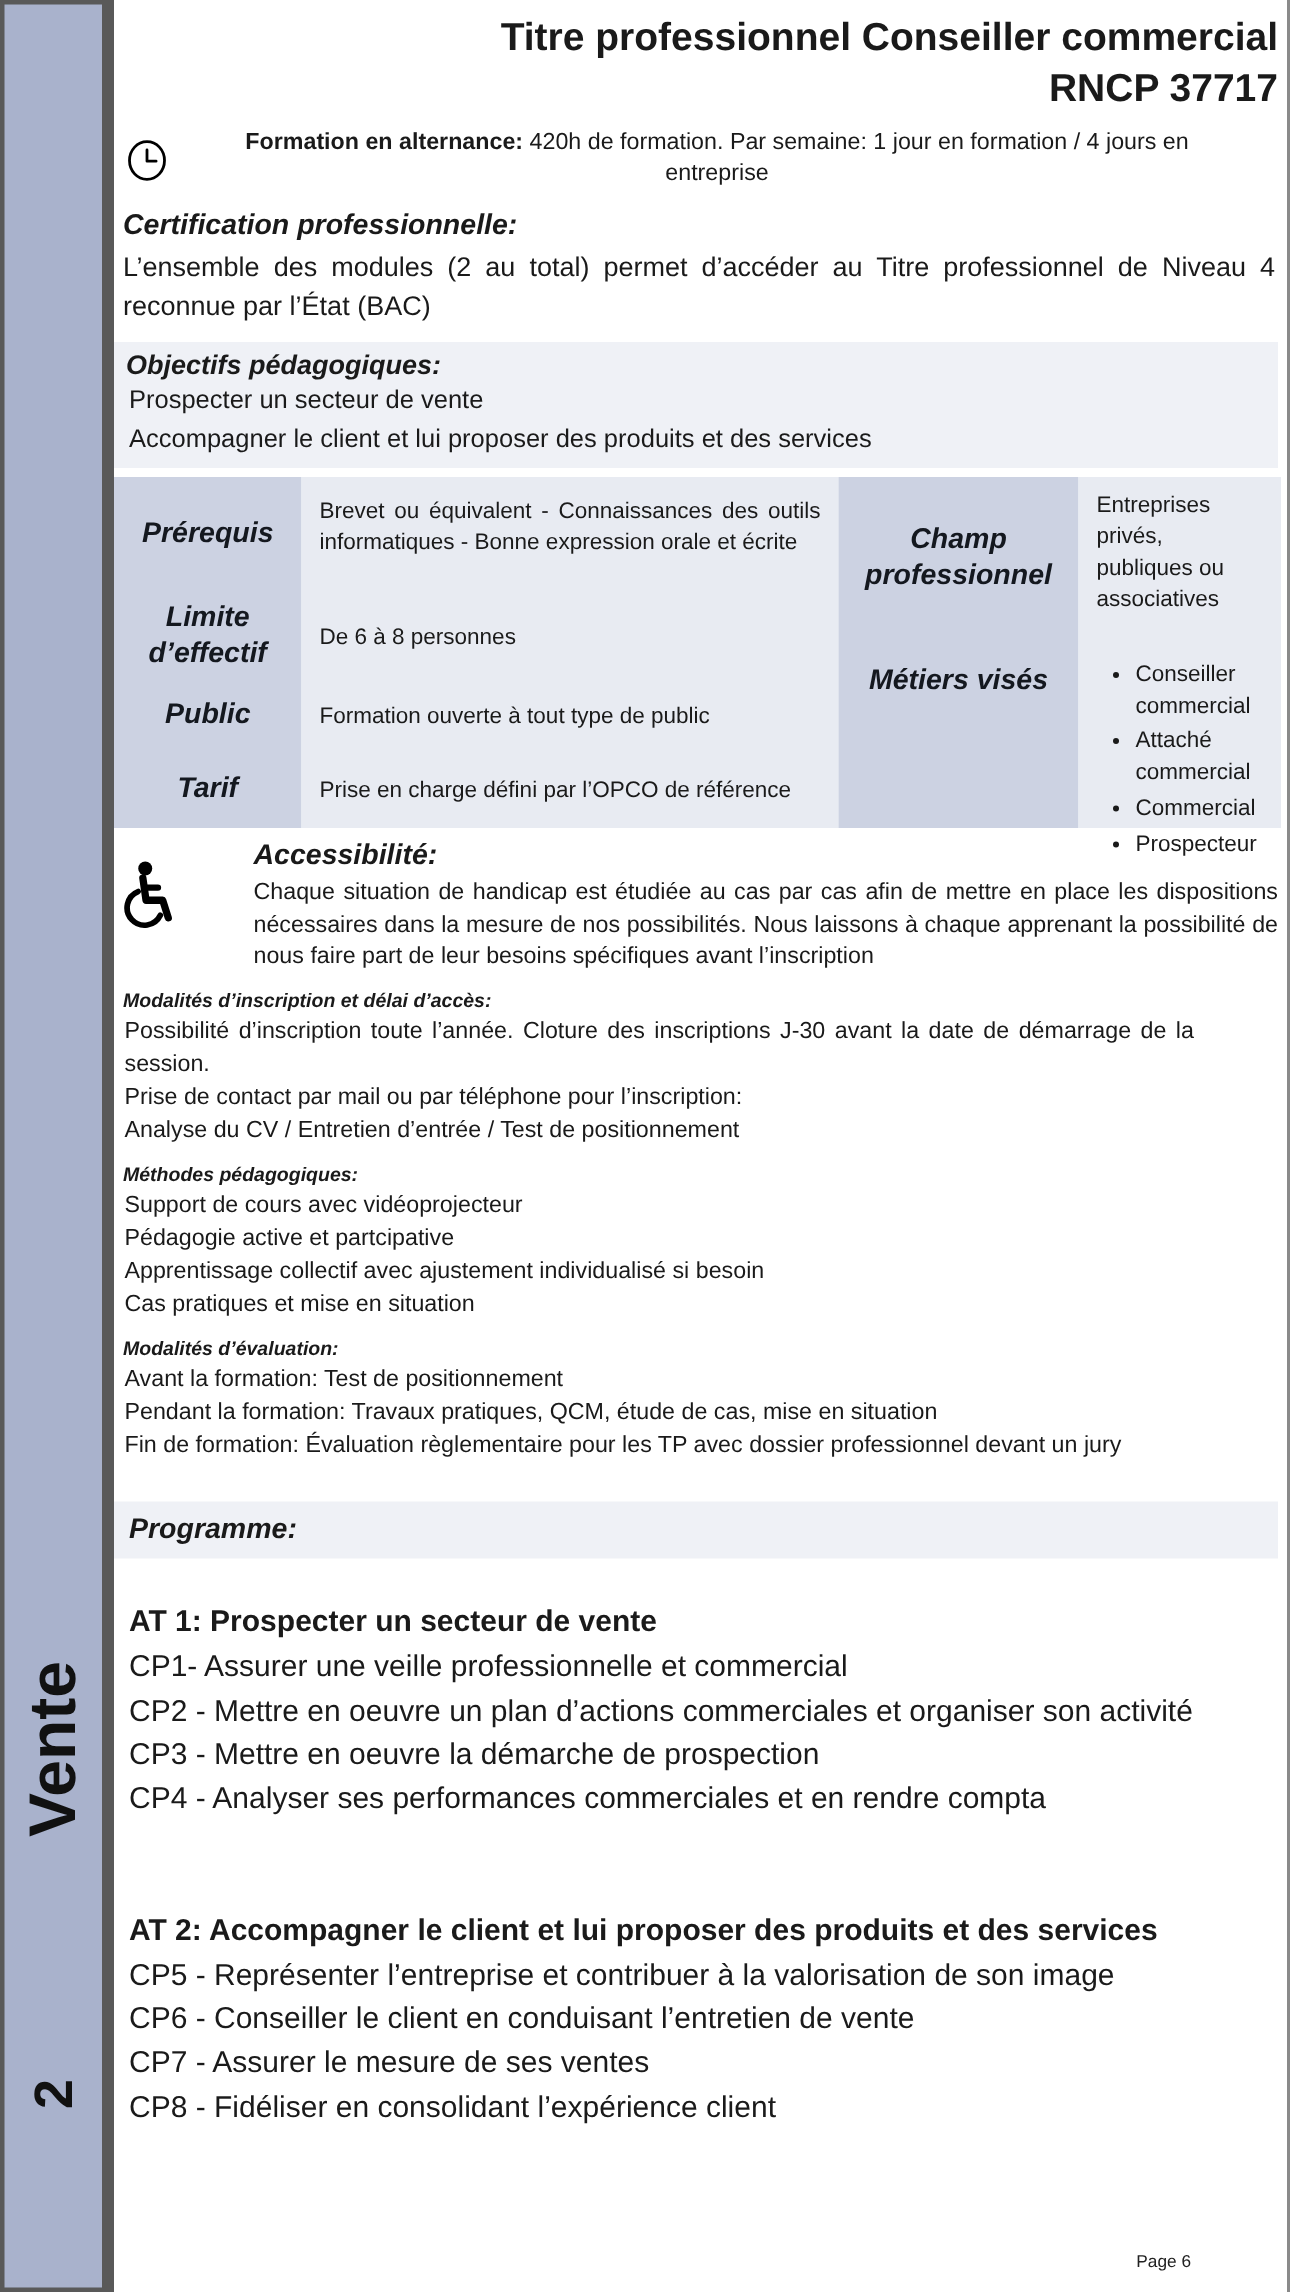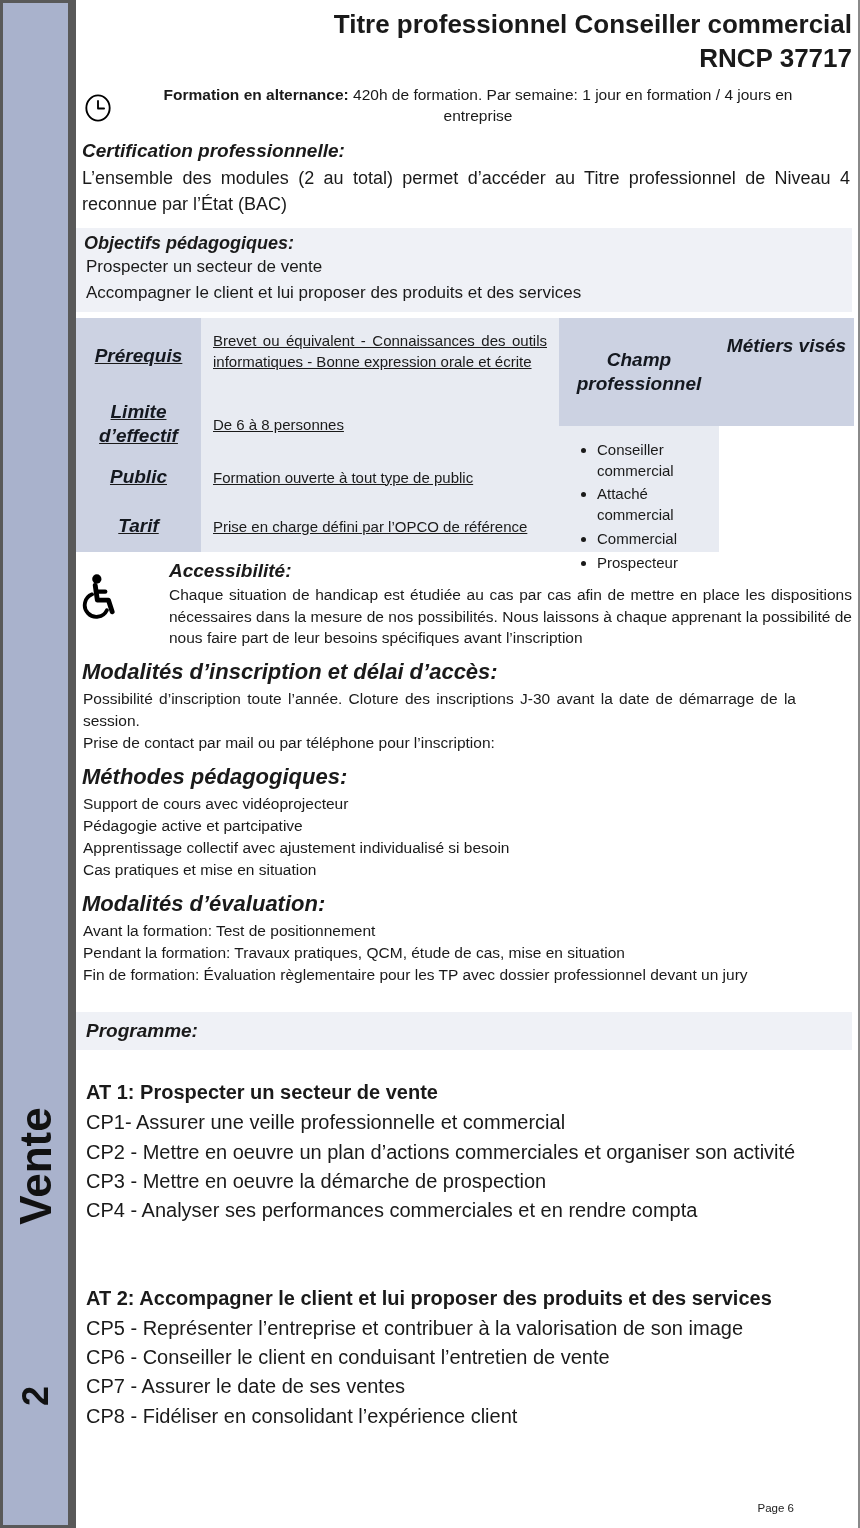--- a/index.html
+++ b/index.html
@@ -55,21 +55,21 @@
   .sec-heading{font-size:19px; font-weight:700; font-style:italic;}
   .cert{margin:13px 0 0 6px;}
   .cert-body{font-size:18px; line-height:1.42; text-align:justify; margin-top:4px; padding-right:2px;}
 
   .objectifs{margin-top:11px; background:var(--section-bg); padding:5px 4px 7px 8px;}
   .objectifs .sec-heading{font-size:18px;}
   .objectifs-line{font-size:17px; line-height:1.5; padding-left:2px;}
 
   
   .tables{display:flex; margin-top:6px;}
-  .tbl-left{width:528px; display:grid; grid-template-columns:125px 358px; grid-template-rows:76px 60px 46px 52px;text-decoration:underline;}
+  .tbl-left{width:528px; display:grid; grid-template-columns:125px 358px; grid-template-rows:76px 60px 46px 52px;}
   .tbl-right{width:295px; display:grid; grid-template-columns:160px 135px; grid-template-rows:108px 126px;}
   .lbl-cell{
     background:var(--label-col-bg);
     display:flex; align-items:center; justify-content:center;
     font-weight:700; font-style:italic; font-size:19px; text-align:center;
     padding:2px 6px; color:#14181f; line-height:1.25;
   }
   .val-cell{background:var(--value-col-bg); font-size:15px; line-height:1.4; padding:8px 12px;}
   .val-justify{text-align:justify; padding-top:12px;}
   .val-mid{display:flex; align-items:center;}
@@ -77,21 +77,21 @@
   .metiers-list{list-style:disc; padding:6px 4px 0 26px; font-size:15px; line-height:1.38;}
   .metiers-list li{margin-bottom:3px;}
 
   
   .access{display:flex; margin-top:8px; padding-left:4px;gap:47px;}
   .access-icon{width:42px; flex:none; padding-top:12px; padding-left:2px;}
   .access-text{width:706px;}
   .access-body{font-size:15.5px; line-height:1.4; text-align:justify; margin-top:2px;}
 
   .plain-sec{margin-top:10px; padding-left:6px;}
-  .plain-sec .sec-heading{font-size:22px; margin-bottom:3px;}
+  .plain-sec .sec-heading{font-size:13px; margin-bottom:3px;}
   .plain-line{font-size:15.5px; line-height:1.42; padding-left:1px;}
   .stretch{word-spacing:2px;}
 
   .programme-bar{margin-top:26px; background:var(--section-bg); padding:8px 10px; }
   .programme-bar .sec-heading{font-size:19px;}
 
   .at-block{margin-top:28px; padding-left:10px; width:752px;}
   .at-title{font-size:20px; font-weight:700; line-height:1.4; margin-bottom:2px;}
   .at-line{font-size:20px; line-height:1.47;}
   .at2{margin-top:58px;}
@@ -142,20 +142,21 @@
         <div class="val-cell val-justify">Brevet ou équivalent - Connaissances des outils informatiques - Bonne expression orale et écrite</div>
         <div class="lbl-cell">Limite d’effectif</div>
         <div class="val-cell val-mid">De 6 à 8 personnes</div>
         <div class="lbl-cell">Public</div>
         <div class="val-cell val-mid">Formation ouverte à tout type de public</div>
         <div class="lbl-cell">Tarif</div>
         <div class="val-cell val-mid">Prise en charge défini par l’OPCO de référence</div>
       </div>
       <div class="tbl-right">
         <div class="lbl-cell">Champ professionnel</div>
+        <div class="val-cell">Entreprises privés, publiques ou associatives</div>
         <div class="lbl-cell lbl-top">Métiers visés</div>
         <div class="val-cell">
           <ul class="metiers-list">
             <li>Conseiller commercial</li>
             <li>Attaché commercial</li>
             <li>Commercial</li>
             <li>Prospecteur</li>
           </ul>
         </div>
       </div>
@@ -173,20 +174,21 @@
       <div class="access-text">
         <div class="sec-heading">Accessibilité:</div>
         <div class="access-body">Chaque situation de handicap est étudiée au cas par cas afin de mettre en place les dispositions nécessaires dans la mesure de nos possibilités. Nous laissons à chaque apprenant la possibilité de nous faire part de leur besoins spécifiques avant l’inscription</div>
       </div>
     </div>
 
     <div class="plain-sec">
       <div class="sec-heading">Modalités d’inscription et délai d’accès:</div>
       <div class="plain-line stretch">Possibilité d’inscription toute l’année. Cloture des inscriptions J-30 avant la date de démarrage de la session.</div>
       <div class="plain-line">Prise de contact par mail ou par téléphone pour l’inscription:</div>
+      <div class="plain-line">Analyse du CV / Entretien d’entrée / Test de positionnement</div>
     </div>
 
     <div class="plain-sec">
       <div class="sec-heading">Méthodes pédagogiques:</div>
       <div class="plain-line">Support de cours avec vidéoprojecteur</div>
       <div class="plain-line">Pédagogie active et partcipative</div>
       <div class="plain-line">Apprentissage collectif avec ajustement individualisé si besoin</div>
       <div class="plain-line">Cas pratiques et mise en situation</div>
     </div>
 
@@ -206,19 +208,19 @@
       <div class="at-line">CP1- Assurer une veille professionnelle et commercial</div>
       <div class="at-line">CP2 - Mettre en oeuvre un plan d’actions commerciales et organiser son activité</div>
       <div class="at-line">CP3 - Mettre en oeuvre la démarche de prospection</div>
       <div class="at-line">CP4 - Analyser ses performances commerciales et en rendre compta</div>
     </div>
 
     <div class="at-block at2">
       <div class="at-title">AT 2: Accompagner le client et lui proposer des produits et des services</div>
       <div class="at-line">CP5 - Représenter l’entreprise et contribuer à la valorisation de son image</div>
       <div class="at-line">CP6 - Conseiller le client en conduisant l’entretien de vente</div>
-      <div class="at-line">CP7 - Assurer le date de ses ventes</div>
+      <div class="at-line">CP7 - Assurer le mesure de ses ventes</div>
       <div class="at-line">CP8 - Fidéliser en consolidant l’expérience client</div>
     </div>
 
     <div class="page-num">Page 6</div>
   </div>
 </div>
 
 </body></html>

